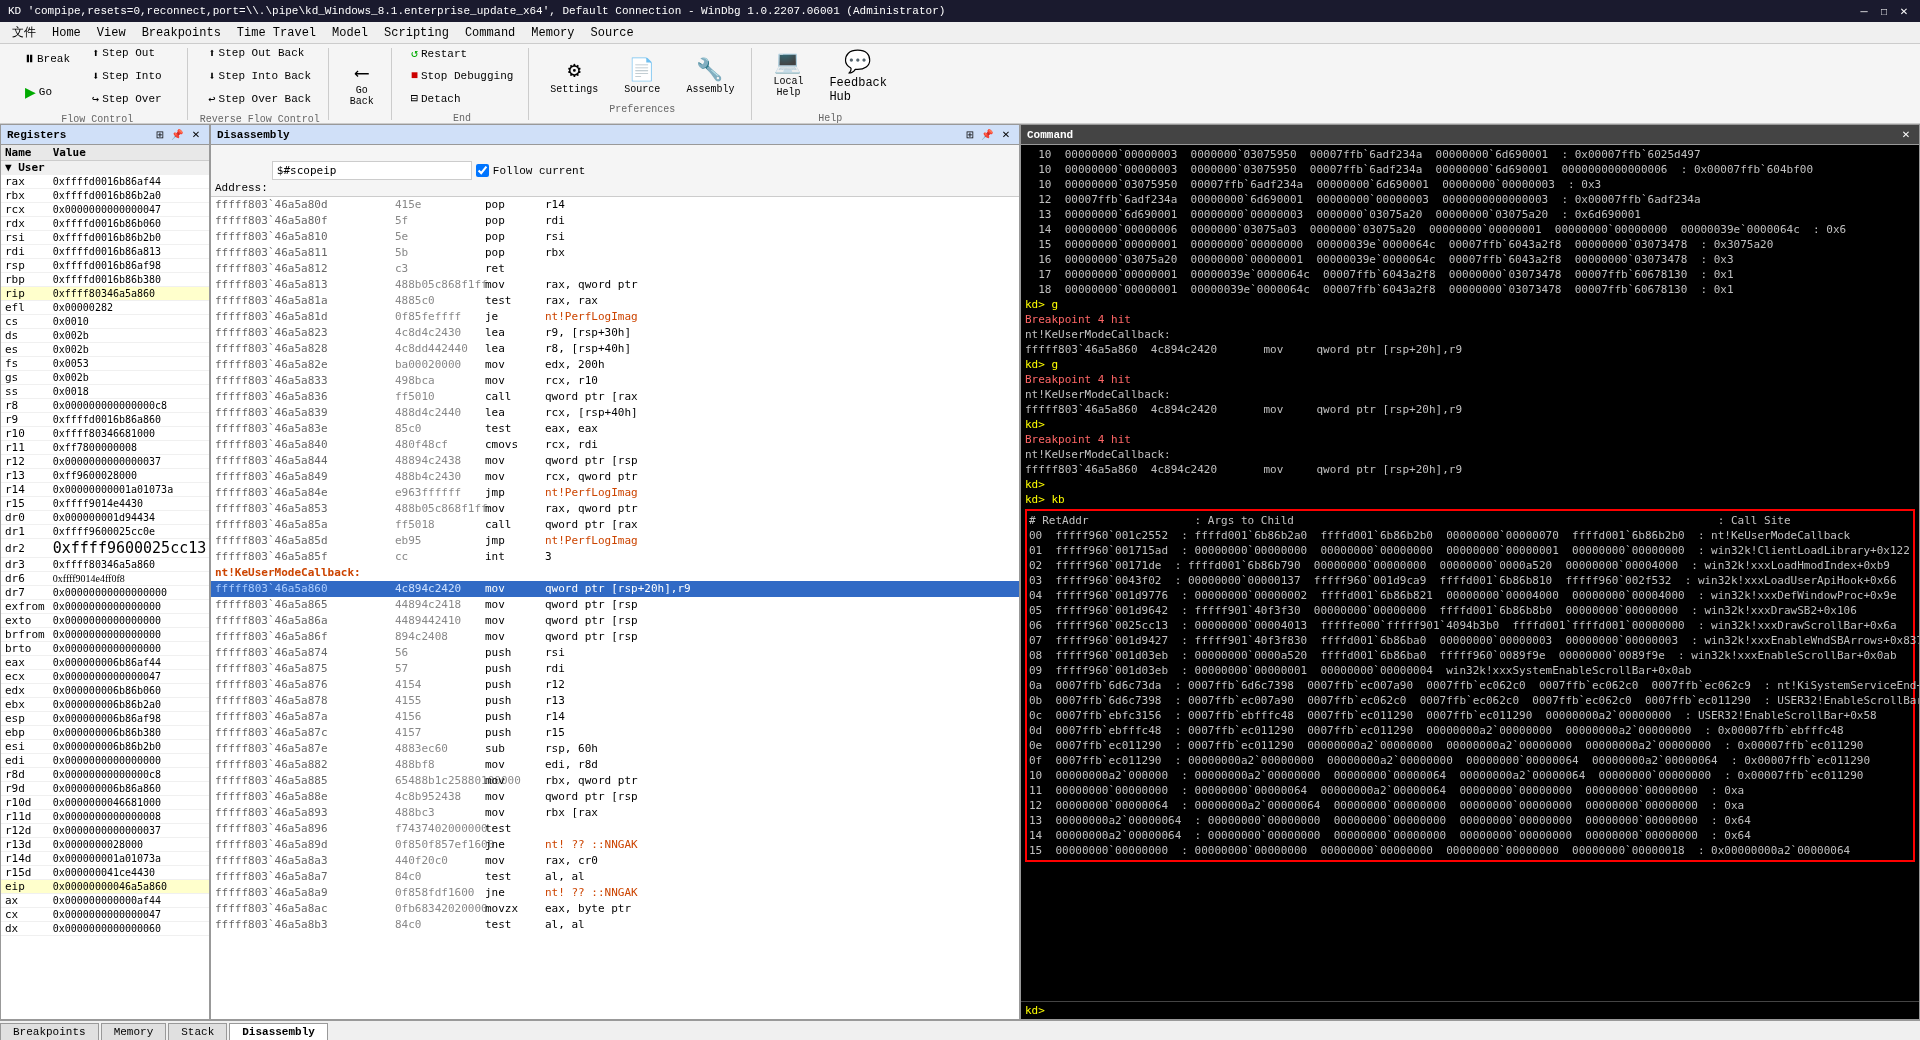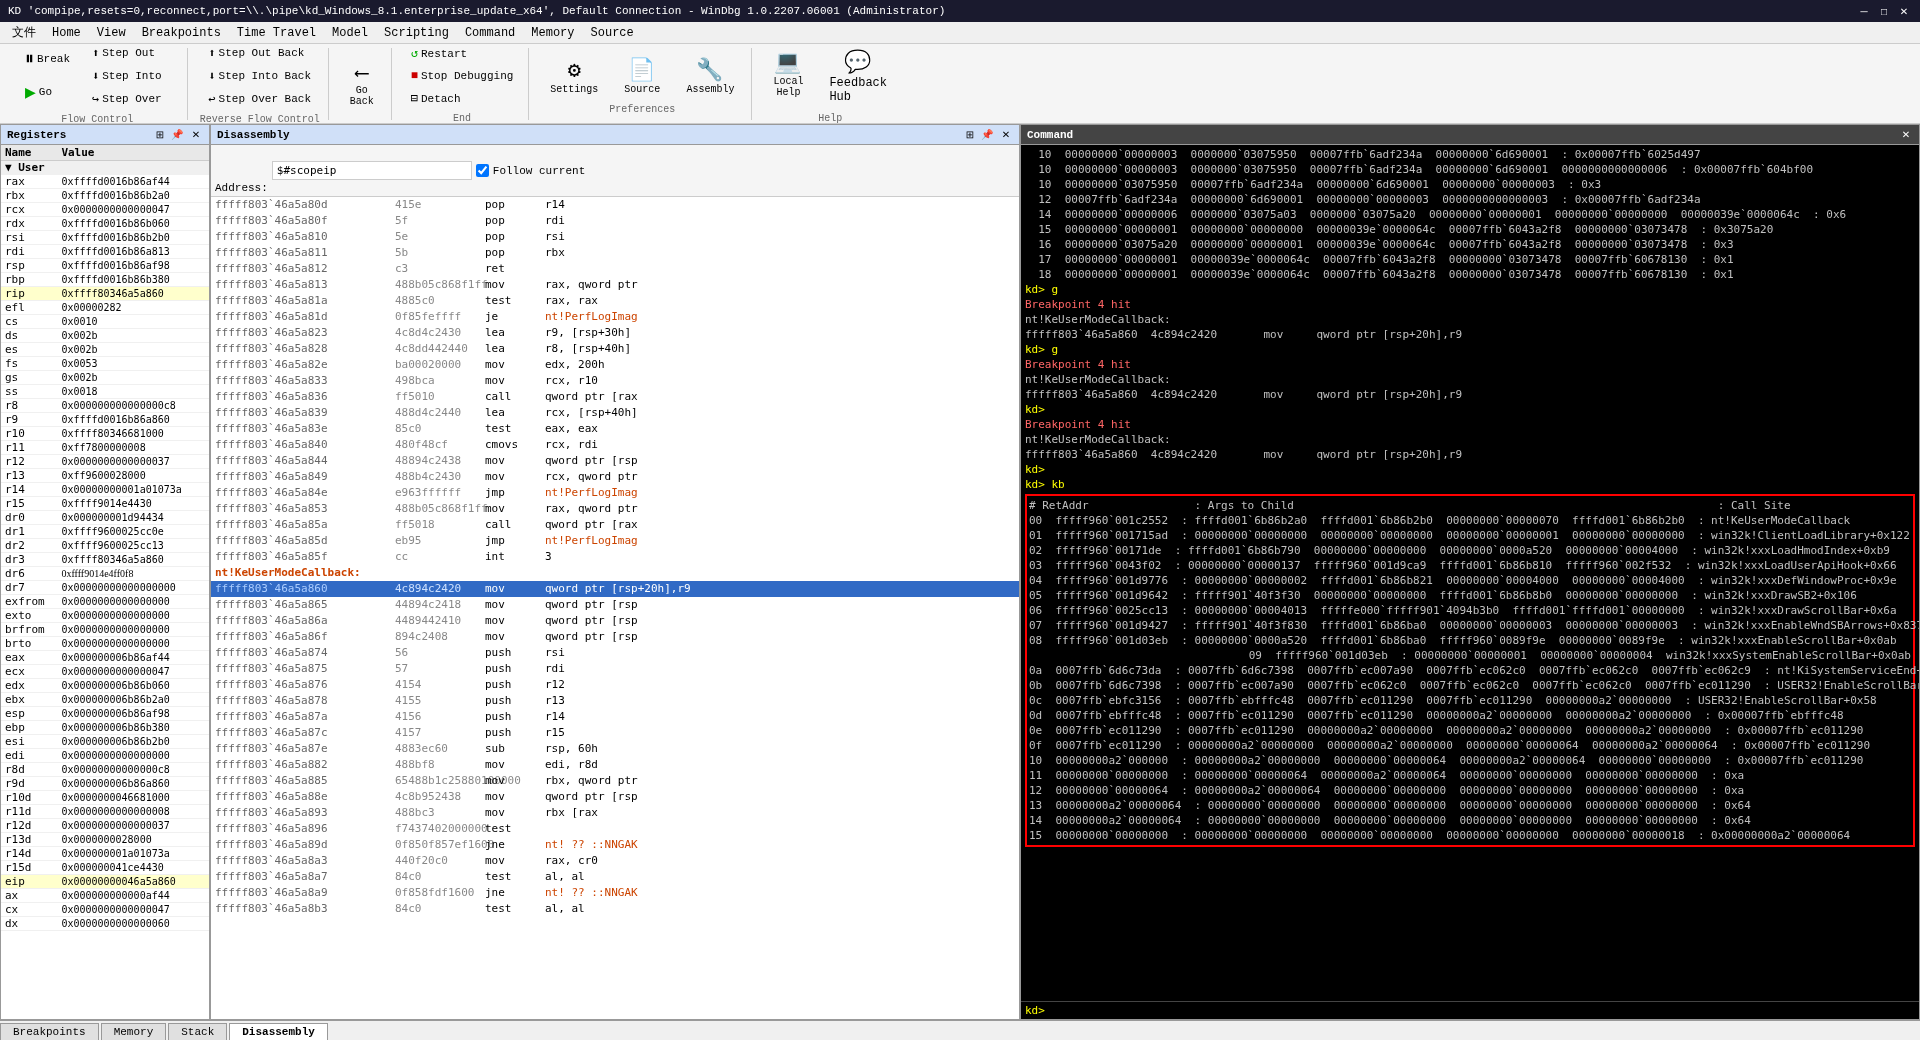--- a/index.html
+++ b/index.html
@@ -539,21 +539,21 @@
             <tr>
               <td>dr0</td>
               <td style="font-size:10px;">0x000000001d94434</td>
             </tr>
             <tr>
               <td>dr1</td>
               <td style="font-size:10px;">0xffff9600025cc0e</td>
             </tr>
             <tr>
               <td>dr2</td>
-              <td style="font-size:10px;">0xffff9600025cc13</td>
+              <td style="font-size:15px;">0xffff9600025cc13</td>
             </tr>
             <tr>
               <td>dr3</td>
               <td style="font-size:10px;">0xffff80346a5a860</td>
             </tr>
             <tr>
               <td>dr6</td>
               <td style="font-size:10px;font-family:Liberation Serif, serif;">0xffff9014e4ff0f8</td>
             </tr>
             <tr>
@@ -934,40 +934,47 @@
           <span class="disasm-mnemonic">test</span>
           <span class="disasm-operands" style="">al, al</span>
         </div>
         <div class="disasm-row">
           <span class="disasm-addr">fffff803`46a5a8a9</span>
           <span class="disasm-bytes">0f858fdf1600</span>
           <span class="disasm-mnemonic">jne</span>
           <span class="disasm-operands" style="color:#cc4400;">nt! ?? ::NNGAK</span>
         </div>
         <div class="disasm-row">
+          <span class="disasm-addr">fffff803`46a5a8ac</span>
+          <span class="disasm-bytes">0fb68342020000</span>
+          <span class="disasm-mnemonic">movzx</span>
+          <span class="disasm-operands" style="">eax, byte ptr</span>
+        </div>
+        <div class="disasm-row">
           <span class="disasm-addr">fffff803`46a5a8b3</span>
           <span class="disasm-bytes">84c0</span>
           <span class="disasm-mnemonic">test</span>
           <span class="disasm-operands" style="">al, al</span>
         </div>
       </div>
   </div>
 
   <div class="panel" id="command-panel">
     <div class="panel-header" style="background:#444;color:#fff;">
       <span>Command</span>
       <div class="panel-header-controls">
         <button class="panel-header-ctrl-btn" style="color:#fff;">✕</button>
       </div>
     </div>
     <div class="command-content" id="command-content">
     <div class="cmd-line" style="color: rgb(192, 192, 192);">  10  00000000`00000003  0000000`03075950  00007ffb`6adf234a  00000000`6d690001  : 0x00007ffb`6025d497</div>
         <div class="cmd-line" style="color: rgb(192, 192, 192);">  10  00000000`00000003  0000000`03075950  00007ffb`6adf234a  00000000`6d690001  0000000000000006  : 0x00007ffb`604bf00</div>
         <div class="cmd-line" style="color: rgb(192, 192, 192);">  10  00000000`03075950  00007ffb`6adf234a  00000000`6d690001  00000000`00000003  : 0x3</div>
         <div class="cmd-line" style="color: rgb(192, 192, 192);">  12  00007ffb`6adf234a  00000000`6d690001  00000000`00000003  0000000000000003  : 0x00007ffb`6adf234a</div>
+        <div class="cmd-line" style="color: rgb(192, 192, 192);">  13  00000000`6d690001  00000000`00000003  0000000`03075a20  00000000`03075a20  : 0x6d690001</div>
         <div class="cmd-line" style="color: rgb(192, 192, 192);">  14  00000000`00000006  0000000`03075a03  0000000`03075a20  00000000`00000001  00000000`00000000  00000039e`0000064c  : 0x6</div>
         <div class="cmd-line" style="color: rgb(192, 192, 192);">  15  00000000`00000001  00000000`00000000  00000039e`0000064c  00007ffb`6043a2f8  00000000`03073478  : 0x3075a20</div>
         <div class="cmd-line" style="color: rgb(192, 192, 192);">  16  00000000`03075a20  00000000`00000001  00000039e`0000064c  00007ffb`6043a2f8  00000000`03073478  : 0x3</div>
         <div class="cmd-line" style="color: rgb(192, 192, 192);">  17  00000000`00000001  00000039e`0000064c  00007ffb`6043a2f8  00000000`03073478  00007ffb`60678130  : 0x1</div>
         <div class="cmd-line" style="color: rgb(192, 192, 192);">  18  00000000`00000001  00000039e`0000064c  00007ffb`6043a2f8  00000000`03073478  00007ffb`60678130  : 0x1</div>
         <div class="cmd-line" style="color: rgb(255, 255, 0);">kd&gt; g</div>
         <div class="cmd-line" style="color: rgb(255, 102, 102);">Breakpoint 4 hit</div>
         <div class="cmd-line" style="color: rgb(192, 192, 192);">nt!KeUserModeCallback:</div>
         <div class="cmd-line" style="color: rgb(192, 192, 192);">fffff803`46a5a860  4c894c2420       mov     qword ptr [rsp+20h],r9</div>
         <div class="cmd-line" style="color: rgb(255, 255, 0);">kd&gt; g</div>
@@ -984,21 +991,21 @@
           <div class="cmd-line cmd-kb-table"># RetAddr                : Args to Child                                                                : Call Site</div>
           <div class="cmd-line" style="color: rgb(192, 192, 192);">00  fffff960`001c2552  : ffffd001`6b86b2a0  ffffd001`6b86b2b0  00000000`00000070  ffffd001`6b86b2b0  : nt!KeUserModeCallback</div>
           <div class="cmd-line" style="color: rgb(192, 192, 192);">01  fffff960`001715ad  : 00000000`00000000  00000000`00000000  00000000`00000001  00000000`00000000  : win32k!ClientLoadLibrary+0x122</div>
           <div class="cmd-line" style="color: rgb(192, 192, 192);">02  fffff960`00171de  : ffffd001`6b86b790  00000000`00000000  00000000`0000a520  00000000`00004000  : win32k!xxxLoadHmodIndex+0xb9</div>
           <div class="cmd-line" style="color: rgb(192, 192, 192);">03  fffff960`0043f02  : 00000000`00000137  fffff960`001d9ca9  ffffd001`6b86b810  fffff960`002f532  : win32k!xxxLoadUserApiHook+0x66</div>
           <div class="cmd-line" style="color: rgb(192, 192, 192);">04  fffff960`001d9776  : 00000000`00000002  ffffd001`6b86b821  00000000`00004000  00000000`00004000  : win32k!xxxDefWindowProc+0x9e</div>
           <div class="cmd-line" style="color: rgb(192, 192, 192);">05  fffff960`001d9642  : fffff901`40f3f30  00000000`00000000  ffffd001`6b86b8b0  00000000`00000000  : win32k!xxxDrawSB2+0x106</div>
           <div class="cmd-line" style="color: rgb(192, 192, 192);">06  fffff960`0025cc13  : 00000000`00004013  fffffe000`fffff901`4094b3b0  ffffd001`ffffd001`00000000  : win32k!xxxDrawScrollBar+0x6a</div>
           <div class="cmd-line" style="color: rgb(192, 192, 192);">07  fffff960`001d9427  : fffff901`40f3f830  ffffd001`6b86ba0  00000000`00000003  00000000`00000003  : win32k!xxxEnableWndSBArrows+0x837df</div>
           <div class="cmd-line" style="color: rgb(192, 192, 192);">08  fffff960`001d03eb  : 00000000`0000a520  ffffd001`6b86ba0  fffff960`0089f9e  00000000`0089f9e  : win32k!xxxEnableScrollBar+0x0ab</div>
-          <div class="cmd-line" style="color: rgb(192, 192, 192); text-align: right;">09  fffff960`001d03eb  : 00000000`00000001  00000000`00000004  win32k!xxxSystemEnableScrollBar+0x0ab</div>
+          <div class="cmd-line" style="color: rgb(192, 192, 192);">09  fffff960`001d03eb  : 00000000`00000001  00000000`00000004  win32k!xxxSystemEnableScrollBar+0x0ab</div>
           <div class="cmd-line" style="color: rgb(192, 192, 192);">0a  0007ffb`6d6c73da  : 0007ffb`6d6c7398  0007ffb`ec007a90  0007ffb`ec062c0  0007ffb`ec062c0  0007ffb`ec062c9  : nt!KiSystemServiceEnd+0x1</div>
           <div class="cmd-line" style="color: rgb(192, 192, 192);">0b  0007ffb`6d6c7398  : 0007ffb`ec007a90  0007ffb`ec062c0  0007ffb`ec062c0  0007ffb`ec062c0  0007ffb`ec011290  : USER32!EnableScrollBar+0xa</div>
           <div class="cmd-line" style="color: rgb(192, 192, 192);">0c  0007ffb`ebfc3156  : 0007ffb`ebfffc48  0007ffb`ec011290  0007ffb`ec011290  00000000a2`00000000  : USER32!EnableScrollBar+0x58</div>
           <div class="cmd-line" style="color: rgb(192, 192, 192);">0d  0007ffb`ebfffc48  : 0007ffb`ec011290  0007ffb`ec011290  00000000a2`00000000  00000000a2`00000000  : 0x00007ffb`ebfffc48</div>
           <div class="cmd-line" style="color: rgb(192, 192, 192);">0e  0007ffb`ec011290  : 0007ffb`ec011290  00000000a2`00000000  00000000a2`00000000  00000000a2`00000000  : 0x00007ffb`ec011290</div>
           <div class="cmd-line" style="color: rgb(192, 192, 192);">0f  0007ffb`ec011290  : 00000000a2`00000000  00000000a2`00000000  00000000`00000064  00000000a2`00000064  : 0x00007ffb`ec011290</div>
           <div class="cmd-line" style="color: rgb(192, 192, 192);">10  00000000a2`000000  : 00000000a2`00000000  00000000`00000064  00000000a2`00000064  00000000`00000000  : 0x00007ffb`ec011290</div>
           <div class="cmd-line" style="color: rgb(192, 192, 192);">11  00000000`00000000  : 00000000`00000064  00000000a2`00000064  00000000`00000000  00000000`00000000  : 0xa</div>
           <div class="cmd-line" style="color: rgb(192, 192, 192);">12  00000000`00000064  : 00000000a2`00000064  00000000`00000000  00000000`00000000  00000000`00000000  : 0xa</div>
           <div class="cmd-line" style="color: rgb(192, 192, 192);">13  00000000a2`00000064  : 00000000`00000000  00000000`00000000  00000000`00000000  00000000`00000000  : 0x64</div>

